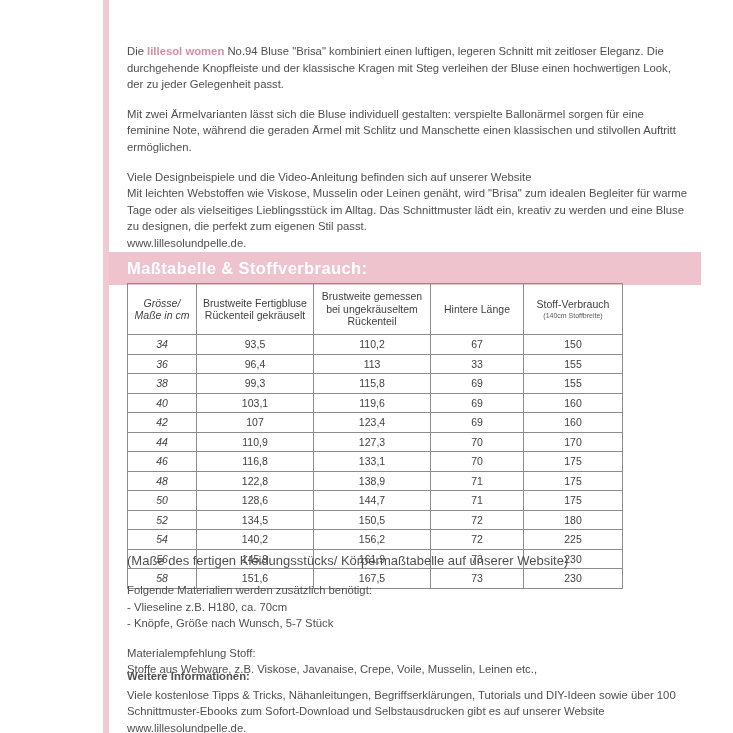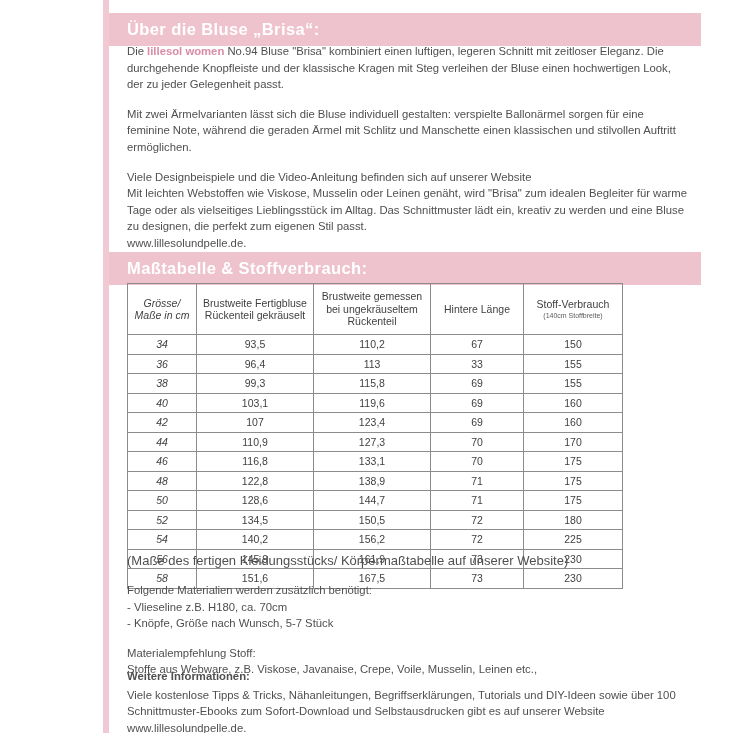--- a/index.html
+++ b/index.html
@@ -154,23 +154,20 @@
 </style>
 </head>
 <body>
 
 <div class="page">
 
   <div class="left-bar"></div>
 
   <div class="content">
 
-    <div class="banner banner-top">
-      <span>Über die Bluse „Brisa“:</span>
-    </div>
 
     <div class="intro">
       <p><span>Die </span><span class="brandword">lillesol women</span><span> No.94 Bluse "Brisa" kombiniert einen luftigen, legeren Schnitt mit zeitloser Eleganz. Die durchgehende Knopfleiste und der klassische Kragen mit Steg verleihen der Bluse einen hochwertigen Look, der zu jeder Gelegenheit passt.</span></p>
       <p>Mit zwei Ärmelvarianten lässt sich die Bluse individuell gestalten: verspielte Ballonärmel sorgen für eine feminine Note, während die geraden Ärmel mit Schlitz und Manschette einen klassischen und stilvollen Auftritt ermöglichen.</p>
       <p class="tight">Viele Designbeispiele und die Video-Anleitung befinden sich auf unserer Website</p>
       <p class="tight">Mit leichten Webstoffen wie Viskose, Musselin oder Leinen genäht, wird "Brisa" zum idealen Begleiter für warme Tage oder als vielseitiges Lieblingsstück im Alltag. Das Schnittmuster lädt ein, kreativ zu werden und eine Bluse zu designen, die perfekt zum eigenen Stil passt.</p>
       <p class="tight">www.lillesolundpelle.de.</p>
     </div>
 
     <div class="banner banner-table">

